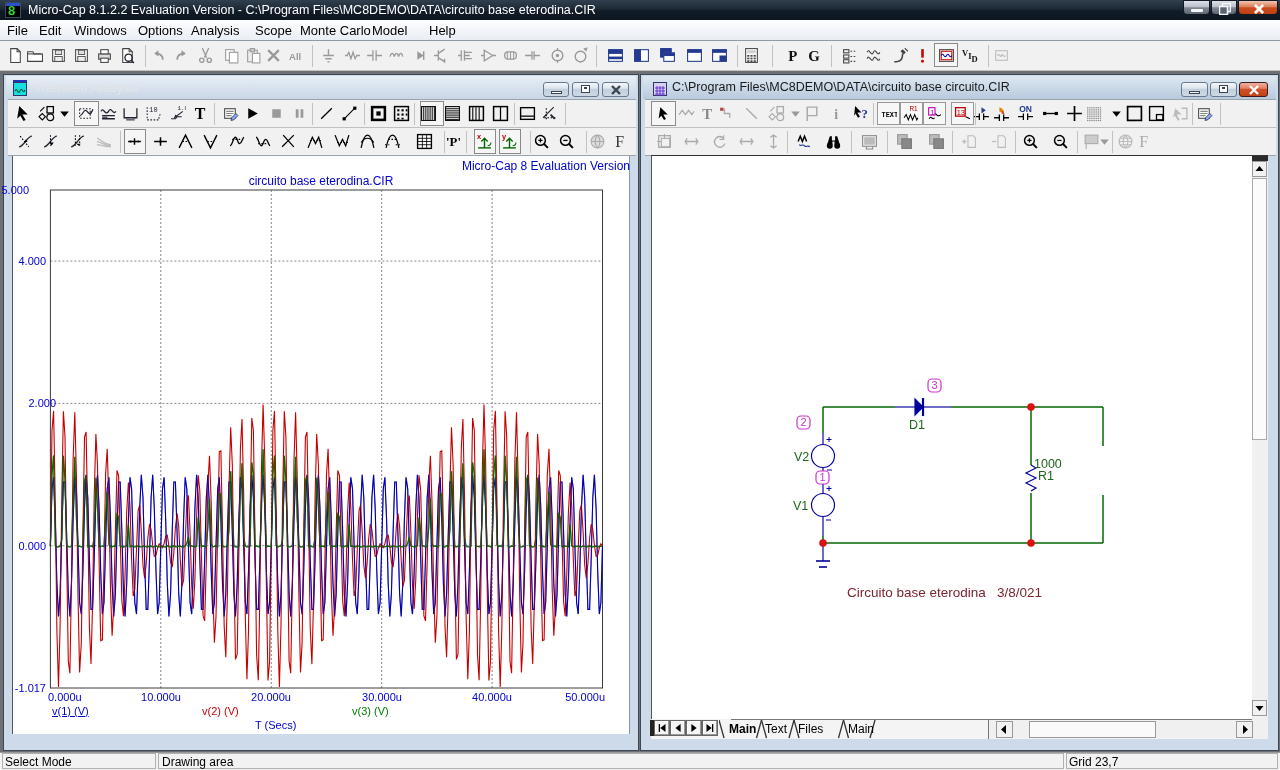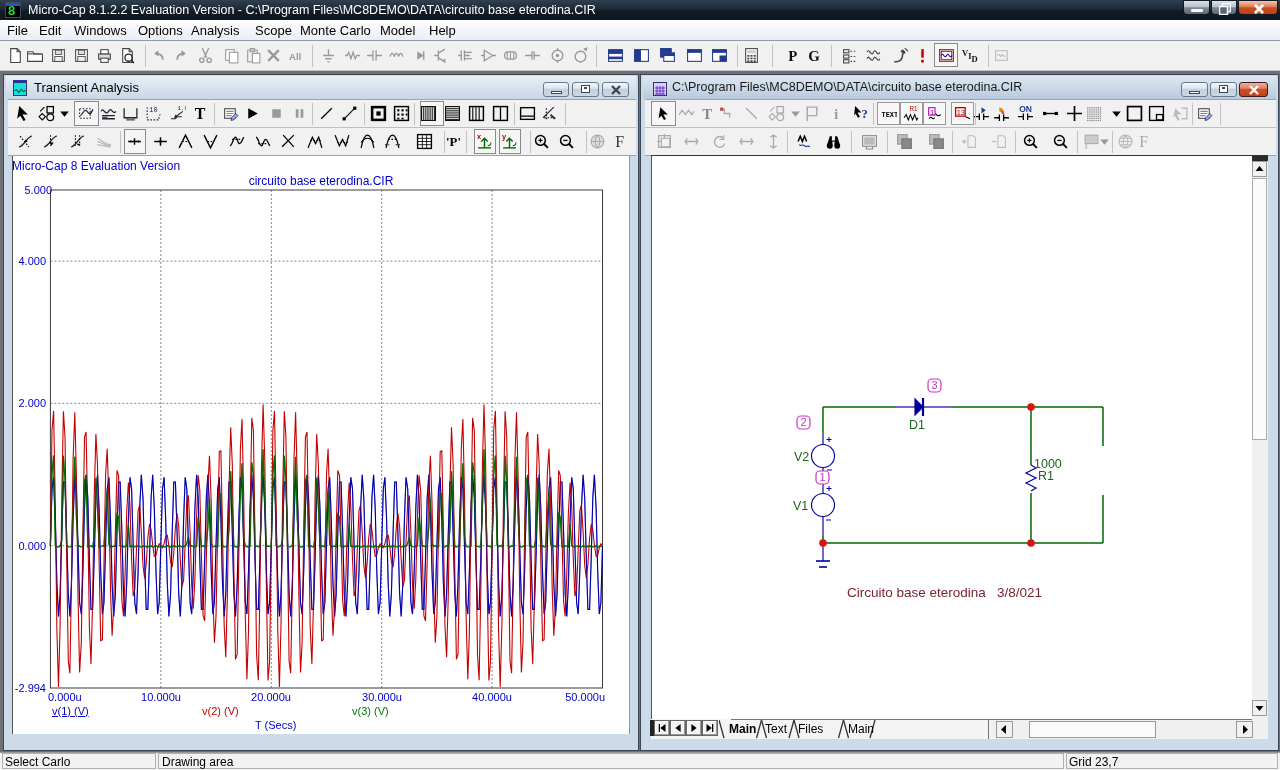--- a/index.html
+++ b/index.html
@@ -33,21 +33,21 @@
 </div>
 
 <div class="ab" style="left:0;top:20px;width:1280px;height:21px;background:linear-gradient(#fdfeff,#e9eef5);border-bottom:1px solid #8f9aa6"></div>
 <div class="ab mb" style="left:7px">File</div>
 <div class="ab mb" style="left:39px">Edit</div>
 <div class="ab mb" style="left:74px">Windows</div>
 <div class="ab mb" style="left:138px">Options</div>
 <div class="ab mb" style="left:191px">Analysis</div>
 <div class="ab mb" style="left:255px">Scope</div>
 <div class="ab mb" style="left:300px">Monte Carlo</div>
-<div class="ab mb" style="left:380px">Model</div>
+<div class="ab mb" style="left:372px">Model</div>
 <div class="ab mb" style="left:429px">Help</div>
 <div class="ab" style="left:0;top:41px;width:1280px;height:30px;background:#f1f1f1;border-bottom:1px solid #c4c4c4"></div>
 <svg class="ab" style="left:7px;top:47px" width="17" height="17" viewBox="0 0 16 16">
     <path d="M3.5 1.5h6l3 3v10h-9z" fill="#fff" stroke="#444"></path>
     <path d="M9.5 1.5v3h3" fill="none" stroke="#444"></path>
   </svg>
 <svg class="ab" style="left:26px;top:47px" width="17" height="17" viewBox="0 0 16 16">
     <path d="M1.5 4.5h5l1 2h8v7h-14z" fill="#fff" stroke="#444"></path>
     <path d="M1.5 6.5h13" stroke="#444"></path>
   </svg>
@@ -235,21 +235,21 @@
   <div class="ab" style="left:2px;top:1px;width:630px;height:23px;background:linear-gradient(#e8eff7,#c8d6e5)"></div>
   <div class="ab" style="left:4px;top:24px;width:628px;height:56px;background:#f1f1f1"></div>
   <div class="ab" style="left:4px;top:24px;width:628px;height:1px;background:#9aa4ae"></div>
   <div class="ab" style="left:4px;top:52px;width:628px;height:1px;background:#c0c0c0"></div>
   <div class="ab" style="left:4px;top:80px;width:628px;height:1px;background:#9aa4ae"></div>
 </div>
 <div class="ab" style="left:13px;top:82px;width:14px;height:14px;background:#18e0e0;border:1px solid #336;box-shadow:0 -2px 0 #2233bb"></div>
 <svg class="ab" style="left:13px;top:82px" width="14" height="14">
     <path d="M2 9c2-5 3 5 5 0s3 4 5-1" fill="none" stroke="#064" stroke-width="1.2"></path>
   </svg>
-<div class="ab" style="left:34px;top:80px;font-size:13px;color:#000000">Transient Analysis</div>
+<div class="ab" style="left:34px;top:80px;font-size:13px;color:#e5e5e5">Transient Analysis</div>
 <div class="ab" style="left:543px;top:82px;width:26px;height:15px;background:linear-gradient(#f4f7fa 0%,#dde5ee 40%,#c3cfdc 50%,#cdd9e5 100%);border:1px solid #68798c;border-radius:3px">
     <div class="ab" style="left:7px;top:8px;width:11px;height:3px;background:#fdfdfd;border:1px solid #3c4650"></div>
   </div>
 <div class="ab" style="left:572px;top:82px;width:27px;height:15px;background:linear-gradient(#f4f7fa 0%,#dde5ee 40%,#c3cfdc 50%,#cdd9e5 100%);border:1px solid #68798c;border-radius:3px">
     <div class="ab" style="left:8px;top:2px;width:9px;height:8px;background:#fdfdfd;border:1px solid #3c4650"></div>
     <div class="ab" style="left:11px;top:4px;width:3px;height:2px;background:none;border:1px solid #3c4650"></div>
   </div>
 <div class="ab" style="left:602px;top:82px;width:27px;height:15px;background:linear-gradient(#f4f7fa 0%,#dde5ee 40%,#c3cfdc 50%,#cdd9e5 100%);border:1px solid #68798c;border-radius:3px">
     <svg class="ab" style="left:7px;top:1px" width="12" height="12">
       <path d="M2 2l8 8M10 2l-8 8" stroke="#3c4650" stroke-width="2.4"></path>
@@ -467,42 +467,42 @@
   </svg>
 <svg class="ab" style="left:612px;top:133px" width="17" height="17" viewBox="0 0 16 16">
     <text x="3" y="13.5" font-size="15" fill="#333" font-family="Liberation Serif">F</text>
   </svg>
 <div class="ab" style="left:120px;top:131px;width:1px;height:22px;background:#c2c2c2"></div>
 <div class="ab" style="left:444px;top:131px;width:1px;height:22px;background:#c2c2c2"></div>
 <div class="ab" style="left:466px;top:131px;width:1px;height:22px;background:#c2c2c2"></div>
 <div class="ab" style="left:530px;top:131px;width:1px;height:22px;background:#c2c2c2"></div>
 <div class="ab" style="left:586px;top:131px;width:1px;height:22px;background:#c2c2c2"></div>
 <div class="ab" style="left:12px;top:156px;width:618px;height:578px;background:#fff;border-left:1px solid #555;border-right:1px solid #8a97a5"></div>
-<div class="ab" style="left:12px;top:159px;width:618px;text-align:left;font-size:12px;color:#0000cc">Micro-Cap 8 Evaluation Version</div>
+<div class="ab" style="left:12px;top:159px;width:618px;text-align:right;font-size:12px;color:#0000cc">Micro-Cap 8 Evaluation Version</div>
 <div class="ab" style="left:12px;top:174px;width:618px;text-align:center;font-size:12px;color:#0000cc">circuito base eterodina.CIR</div>
 <svg width="618" height="578" style="position:absolute;left:12px;top:156px">
 <line x1="148.8" y1="34.0" x2="148.8" y2="532.0" class="gd"></line>
     <line x1="259.3" y1="34.0" x2="259.3" y2="532.0" class="gd"></line>
     <line x1="369.7" y1="34.0" x2="369.7" y2="532.0" class="gd"></line>
     <line x1="480.1" y1="34.0" x2="480.1" y2="532.0" class="gd"></line>
     <line x1="38.4" y1="105.1" x2="590.5" y2="105.1" class="gd"></line>
     <line x1="38.4" y1="247.4" x2="590.5" y2="247.4" class="gd"></line>
     <line x1="38.4" y1="389.7" x2="590.5" y2="389.7" class="gd"></line>
 <rect x="38.4" y="34.0" width="552.1" height="498.0" fill="none" stroke="#3a3a3a" stroke-width="1"></rect>
 <polyline points="38.4,389.7 40.0,332.9 41.6,321.3 43.3,364.0 44.9,427.2 46.5,460.5 48.1,437.6 49.8,376.6 51.4,326.0 53.0,326.0 54.6,376.6 56.3,437.6 57.9,460.5 59.5,427.2 61.1,364.0 62.8,321.3 64.4,332.9 66.0,389.7 67.6,446.5 69.3,458.1 70.9,415.4 72.5,352.2 74.1,318.9 75.8,341.8 77.4,402.8 79.0,453.4 80.6,453.4 82.2,402.8 83.9,341.8 85.5,318.9 87.1,352.2 88.7,415.4 90.4,458.1 92.0,446.5 93.6,389.7 95.2,332.9 96.9,321.3 98.5,364.0 100.1,427.2 101.7,460.5 103.4,437.6 105.0,376.6 106.6,326.0 108.2,326.0 109.9,376.6 111.5,437.6 113.1,460.5 114.7,427.2 116.4,364.0 118.0,321.3 119.6,332.9 121.2,389.7 122.8,446.5 124.5,458.1 126.1,415.4 127.7,352.2 129.3,318.9 131.0,341.8 132.6,402.8 134.2,453.4 135.8,453.4 137.5,402.8 139.1,341.8 140.7,318.9 142.3,352.2 144.0,415.4 145.6,458.1 147.2,446.5 148.8,389.7 150.5,332.9 152.1,321.3 153.7,364.0 155.3,427.2 156.9,460.5 158.6,437.6 160.2,376.6 161.8,326.0 163.4,326.0 165.1,376.6 166.7,437.6 168.3,460.5 169.9,427.2 171.6,364.0 173.2,321.3 174.8,332.9 176.4,389.7 178.1,446.5 179.7,458.1 181.3,415.4 182.9,352.2 184.6,318.9 186.2,341.8 187.8,402.8 189.4,453.4 191.1,453.4 192.7,402.8 194.3,341.8 195.9,318.9 197.5,352.2 199.2,415.4 200.8,458.1 202.4,446.5 204.0,389.7 205.7,332.9 207.3,321.3 208.9,364.0 210.5,427.2 212.2,460.5 213.8,437.6 215.4,376.6 217.0,326.0 218.7,326.0 220.3,376.6 221.9,437.6 223.5,460.5 225.2,427.2 226.8,364.0 228.4,321.3 230.0,332.9 231.7,389.7 233.3,446.5 234.9,458.1 236.5,415.4 238.1,352.2 239.8,318.9 241.4,341.8 243.0,402.8 244.6,453.4 246.3,453.4 247.9,402.8 249.5,341.8 251.1,318.9 252.8,352.2 254.4,415.4 256.0,458.1 257.6,446.5 259.3,389.7 260.9,332.9 262.5,321.3 264.1,364.0 265.8,427.2 267.4,460.5 269.0,437.6 270.6,376.6 272.3,326.0 273.9,326.0 275.5,376.6 277.1,437.6 278.7,460.5 280.4,427.2 282.0,364.0 283.6,321.3 285.2,332.9 286.9,389.7 288.5,446.5 290.1,458.1 291.7,415.4 293.4,352.2 295.0,318.9 296.6,341.8 298.2,402.8 299.9,453.4 301.5,453.4 303.1,402.8 304.7,341.8 306.4,318.9 308.0,352.2 309.6,415.4 311.2,458.1 312.9,446.5 314.5,389.7 316.1,332.9 317.7,321.3 319.3,364.0 321.0,427.2 322.6,460.5 324.2,437.6 325.8,376.6 327.5,326.0 329.1,326.0 330.7,376.6 332.3,437.6 334.0,460.5 335.6,427.2 337.2,364.0 338.8,321.3 340.5,332.9 342.1,389.7 343.7,446.5 345.3,458.1 347.0,415.4 348.6,352.2 350.2,318.9 351.8,341.8 353.5,402.8 355.1,453.4 356.7,453.4 358.3,402.8 359.9,341.8 361.6,318.9 363.2,352.2 364.8,415.4 366.4,458.1 368.1,446.5 369.7,389.7 371.3,332.9 372.9,321.3 374.6,364.0 376.2,427.2 377.8,460.5 379.4,437.6 381.1,376.6 382.7,326.0 384.3,326.0 385.9,376.6 387.6,437.6 389.2,460.5 390.8,427.2 392.4,364.0 394.0,321.3 395.7,332.9 397.3,389.7 398.9,446.5 400.5,458.1 402.2,415.4 403.8,352.2 405.4,318.9 407.0,341.8 408.7,402.8 410.3,453.4 411.9,453.4 413.5,402.8 415.2,341.8 416.8,318.9 418.4,352.2 420.0,415.4 421.7,458.1 423.3,446.5 424.9,389.7 426.5,332.9 428.2,321.3 429.8,364.0 431.4,427.2 433.0,460.5 434.6,437.6 436.3,376.6 437.9,326.0 439.5,326.0 441.1,376.6 442.8,437.6 444.4,460.5 446.0,427.2 447.6,364.0 449.3,321.3 450.9,332.9 452.5,389.7 454.1,446.5 455.8,458.1 457.4,415.4 459.0,352.2 460.6,318.9 462.3,341.8 463.9,402.8 465.5,453.4 467.1,453.4 468.8,402.8 470.4,341.8 472.0,318.9 473.6,352.2 475.2,415.4 476.9,458.1 478.5,446.5 480.1,389.7 481.7,332.9 483.4,321.3 485.0,364.0 486.6,427.2 488.2,460.5 489.9,437.6 491.5,376.6 493.1,326.0 494.7,326.0 496.4,376.6 498.0,437.6 499.6,460.5 501.2,427.2 502.9,364.0 504.5,321.3 506.1,332.9 507.7,389.7 509.4,446.5 511.0,458.1 512.6,415.4 514.2,352.2 515.8,318.9 517.5,341.8 519.1,402.8 520.7,453.4 522.3,453.4 524.0,402.8 525.6,341.8 527.2,318.9 528.8,352.2 530.5,415.4 532.1,458.1 533.7,446.5 535.3,389.7 537.0,332.9 538.6,321.3 540.2,364.0 541.8,427.2 543.5,460.5 545.1,437.6 546.7,376.6 548.3,326.0 550.0,326.0 551.6,376.6 553.2,437.6 554.8,460.5 556.4,427.2 558.1,364.0 559.7,321.3 561.3,332.9 562.9,389.7 564.6,446.5 566.2,458.1 567.8,415.4 569.4,352.2 571.1,318.9 572.7,341.8 574.3,402.8 575.9,453.4 577.6,453.4 579.2,402.8 580.8,341.8 582.4,318.9 584.1,352.2 585.7,415.4 587.3,458.1 588.9,446.5 590.5,389.7" fill="none" stroke="#0000b2" stroke-width="1.1"></polyline>
 <polyline points="38.4,390.5 40.0,318.1 41.6,299.5 43.3,389.0 44.9,390.8 46.5,390.9 48.1,390.2 49.8,383.5 51.4,299.7 53.0,324.2 54.6,389.9 56.3,390.6 57.9,391.0 59.5,390.5 61.1,346.4 62.8,300.7 64.4,362.1 66.0,390.2 67.6,390.3 69.3,390.9 70.9,390.8 72.5,324.8 74.1,319.8 75.8,391.0 77.4,390.5 79.0,389.9 80.6,390.8 82.2,382.2 83.9,321.8 85.5,351.7 87.1,390.9 88.7,390.7 90.4,389.8 92.0,390.6 93.6,360.9 95.2,335.9 96.9,388.3 98.5,390.8 100.1,390.9 101.7,390.1 103.4,390.3 105.0,356.9 106.6,361.7 108.2,389.8 109.9,390.6 111.5,391.0 113.1,390.4 114.7,390.0 116.4,368.6 118.0,390.9 119.6,390.1 121.2,390.4 122.8,391.0 124.5,390.7 126.1,389.7 127.7,390.7 129.3,391.0 131.0,390.4 132.6,390.0 134.2,390.9 135.8,390.9 137.5,390.1 139.1,390.4 140.7,391.0 142.3,390.7 144.0,389.7 145.6,390.7 147.2,391.0 148.8,390.4 150.5,390.1 152.1,390.9 153.7,390.9 155.3,390.0 156.9,390.4 158.6,391.0 160.2,390.6 161.8,389.7 163.4,390.7 165.1,391.0 166.7,390.3 168.3,390.1 169.9,390.9 171.6,390.8 173.2,390.0 174.8,387.3 176.4,381.0 178.1,390.6 179.7,389.8 181.3,390.7 182.9,391.0 184.6,390.3 186.2,361.5 187.8,376.1 189.4,390.8 191.1,390.0 192.7,390.5 194.3,391.0 195.9,370.6 197.5,342.6 199.2,387.5 200.8,390.9 202.4,390.3 204.0,390.2 205.7,390.9 207.3,338.7 208.9,337.9 210.5,390.5 212.2,391.0 213.8,390.6 215.4,389.9 217.0,374.4 218.7,315.2 220.3,350.9 221.9,390.2 223.5,390.9 225.2,390.8 226.8,389.9 228.4,335.8 230.0,307.3 231.7,381.0 233.3,389.9 234.9,390.8 236.5,390.9 238.1,390.2 239.8,306.4 241.4,318.2 243.0,390.8 244.6,389.9 246.3,390.6 247.9,391.0 249.5,352.7 251.1,293.2 252.8,347.1 254.4,390.9 256.0,390.2 257.6,390.3 259.3,390.9 260.9,318.1 262.5,299.5 264.1,389.0 265.8,391.0 267.4,390.5 269.0,390.0 270.6,383.5 272.3,299.7 273.9,324.2 275.5,390.3 277.1,391.0 278.7,390.7 280.4,389.8 282.0,346.4 283.6,300.7 285.2,362.1 286.9,390.0 288.5,390.8 290.1,390.9 291.7,390.1 293.4,324.8 295.0,319.8 296.6,390.7 298.2,389.8 299.9,390.6 301.5,391.0 303.1,382.2 304.7,321.8 306.4,351.7 308.0,390.9 309.6,390.1 311.2,390.4 312.9,391.0 314.5,360.9 316.1,335.9 317.7,388.3 319.3,391.0 321.0,390.4 322.6,390.1 324.2,390.9 325.8,356.9 327.5,361.7 329.1,390.4 330.7,391.0 332.3,390.7 334.0,389.7 335.6,390.7 337.2,368.6 338.8,390.4 340.5,390.1 342.1,390.9 343.7,390.8 345.3,390.0 347.0,390.4 348.6,391.0 350.2,390.6 351.8,389.8 353.5,390.7 355.1,391.0 356.7,390.3 358.3,390.1 359.9,390.9 361.6,390.8 363.2,390.0 364.8,390.5 366.4,391.0 368.1,390.6 369.7,389.8 371.3,390.7 372.9,390.9 374.6,390.3 376.2,390.2 377.8,390.9 379.4,390.8 381.1,389.9 382.7,390.5 384.3,391.0 385.9,390.6 387.6,389.8 389.2,390.7 390.8,390.9 392.4,390.3 394.0,390.2 395.7,387.3 397.3,381.0 398.9,389.9 400.5,390.5 402.2,391.0 403.8,390.6 405.4,389.9 407.0,361.5 408.7,376.1 410.3,390.2 411.9,390.2 413.5,390.9 415.2,390.8 416.8,370.6 418.4,342.6 420.0,387.5 421.7,390.5 423.3,389.9 424.9,390.8 426.5,390.9 428.2,338.7 429.8,337.9 431.4,390.9 433.0,390.8 434.6,389.8 436.3,390.6 437.9,374.4 439.5,315.2 441.1,350.9 442.8,390.8 444.4,390.9 446.0,390.2 447.6,390.3 449.3,335.8 450.9,307.3 452.5,381.0 454.1,390.6 455.8,391.0 457.4,390.5 459.0,390.0 460.6,306.4 462.3,318.2 463.9,390.1 465.5,390.3 467.1,391.0 468.8,390.7 470.4,352.7 472.0,293.2 473.6,347.1 475.2,390.4 476.9,390.0 478.5,390.8 480.1,390.9 481.7,318.1 483.4,299.5 485.0,389.0 486.6,390.7 488.2,389.7 489.9,390.6 491.5,383.5 493.1,299.7 494.7,324.2 496.4,390.9 498.0,390.9 499.6,390.1 501.2,390.4 502.9,346.4 504.5,300.7 506.1,362.1 507.7,390.7 509.4,391.0 511.0,390.4 512.6,390.1 514.2,324.8 515.8,319.8 517.5,390.0 519.1,390.4 520.7,391.0 522.3,390.6 524.0,382.2 525.6,321.8 527.2,351.7 528.8,390.4 530.5,390.1 532.1,390.9 533.7,390.8 535.3,360.9 537.0,335.9 538.6,388.3 540.2,390.6 541.8,389.8 543.5,390.7 545.1,391.0 546.7,356.9 548.3,361.7 550.0,390.9 551.6,390.8 553.2,390.0 554.8,390.5 556.4,391.0 558.1,368.6 559.7,389.8 561.3,390.7 562.9,390.9 564.6,390.3 566.2,390.2 567.8,390.9 569.4,390.8 571.1,389.9 572.7,390.5 574.3,391.0 575.9,390.6 577.6,389.8 579.2,390.8 580.8,390.9 582.4,390.3 584.1,390.2 585.7,390.9 587.3,390.8 588.9,389.9 590.5,390.5" fill="none" stroke="#007000" stroke-width="1.2"></polyline>
 <polyline points="38.4,389.7 40.0,274.2 41.6,254.9 43.3,347.7 44.9,475.1 46.5,531.0 48.1,469.3 49.8,342.0 51.4,255.2 53.0,280.6 54.6,396.1 56.3,505.1 57.9,517.3 59.5,423.9 61.1,303.5 62.8,256.2 64.4,319.9 66.0,440.0 67.6,516.4 69.3,486.9 70.9,377.9 72.5,281.2 74.1,276.0 75.8,364.4 77.4,471.2 79.0,508.1 80.6,446.8 82.2,340.6 83.9,278.1 85.5,309.0 87.1,404.8 88.7,484.6 90.4,483.8 92.0,406.3 93.6,318.6 95.2,292.7 96.9,347.0 98.5,433.3 100.1,479.7 101.7,450.7 103.4,373.9 105.0,314.5 106.6,319.5 108.2,380.7 109.9,445.1 111.5,460.2 113.1,417.7 114.7,356.1 116.4,326.6 118.0,350.0 119.6,402.9 121.2,440.0 122.8,433.4 124.5,393.0 126.1,354.9 127.7,349.0 129.3,375.6 131.0,409.2 132.6,422.2 134.2,407.9 135.8,382.5 137.5,368.2 139.1,373.5 140.7,389.3 142.3,400.2 144.0,399.1 145.6,391.8 147.2,387.8 148.8,389.7 150.5,391.6 152.1,387.6 153.7,380.3 155.3,379.2 156.9,390.1 158.6,405.9 160.2,411.2 161.8,396.9 163.4,371.5 165.1,357.2 166.7,370.2 168.3,403.8 169.9,430.4 171.6,424.5 173.2,386.4 174.8,346.0 176.4,339.4 178.1,376.5 179.7,429.4 181.3,452.8 182.9,423.3 184.6,361.7 186.2,319.2 187.8,334.3 189.4,398.7 191.1,459.9 192.7,464.9 194.3,405.5 195.9,328.7 197.5,299.7 199.2,346.1 200.8,432.4 202.4,486.7 204.0,460.8 205.7,373.1 207.3,295.6 208.9,294.8 210.5,374.6 212.2,470.4 213.8,501.3 215.4,438.8 217.0,332.6 218.7,271.3 220.3,308.2 221.9,415.0 223.5,503.4 225.2,498.2 226.8,401.5 228.4,292.5 230.0,263.0 231.7,339.4 233.3,459.5 234.9,523.2 236.5,475.9 238.1,355.5 239.8,262.1 241.4,274.3 243.0,383.3 244.6,498.8 246.3,524.2 247.9,437.4 249.5,310.1 251.1,248.4 252.8,304.3 254.4,431.7 256.0,524.5 257.6,505.2 259.3,389.7 260.9,274.2 262.5,254.9 264.1,347.7 265.8,475.1 267.4,531.0 269.0,469.3 270.6,342.0 272.3,255.2 273.9,280.6 275.5,396.1 277.1,505.1 278.7,517.3 280.4,423.9 282.0,303.5 283.6,256.2 285.2,319.9 286.9,440.0 288.5,516.4 290.1,486.9 291.7,377.9 293.4,281.2 295.0,276.0 296.6,364.4 298.2,471.2 299.9,508.1 301.5,446.8 303.1,340.6 304.7,278.1 306.4,309.0 308.0,404.8 309.6,484.6 311.2,483.8 312.9,406.3 314.5,318.6 316.1,292.7 317.7,347.0 319.3,433.3 321.0,479.7 322.6,450.7 324.2,373.9 325.8,314.5 327.5,319.5 329.1,380.7 330.7,445.1 332.3,460.2 334.0,417.7 335.6,356.1 337.2,326.6 338.8,350.0 340.5,402.9 342.1,440.0 343.7,433.4 345.3,393.0 347.0,354.9 348.6,349.0 350.2,375.6 351.8,409.2 353.5,422.2 355.1,407.9 356.7,382.5 358.3,368.2 359.9,373.5 361.6,389.3 363.2,400.2 364.8,399.1 366.4,391.8 368.1,387.8 369.7,389.7 371.3,391.6 372.9,387.6 374.6,380.3 376.2,379.2 377.8,390.1 379.4,405.9 381.1,411.2 382.7,396.9 384.3,371.5 385.9,357.2 387.6,370.2 389.2,403.8 390.8,430.4 392.4,424.5 394.0,386.4 395.7,346.0 397.3,339.4 398.9,376.5 400.5,429.4 402.2,452.8 403.8,423.3 405.4,361.7 407.0,319.2 408.7,334.3 410.3,398.7 411.9,459.9 413.5,464.9 415.2,405.5 416.8,328.7 418.4,299.7 420.0,346.1 421.7,432.4 423.3,486.7 424.9,460.8 426.5,373.1 428.2,295.6 429.8,294.8 431.4,374.6 433.0,470.4 434.6,501.3 436.3,438.8 437.9,332.6 439.5,271.3 441.1,308.2 442.8,415.0 444.4,503.4 446.0,498.2 447.6,401.5 449.3,292.5 450.9,263.0 452.5,339.4 454.1,459.5 455.8,523.2 457.4,475.9 459.0,355.5 460.6,262.1 462.3,274.3 463.9,383.3 465.5,498.8 467.1,524.2 468.8,437.4 470.4,310.1 472.0,248.4 473.6,304.3 475.2,431.7 476.9,524.5 478.5,505.2 480.1,389.7 481.7,274.2 483.4,254.9 485.0,347.7 486.6,475.1 488.2,531.0 489.9,469.3 491.5,342.0 493.1,255.2 494.7,280.6 496.4,396.1 498.0,505.1 499.6,517.3 501.2,423.9 502.9,303.5 504.5,256.2 506.1,319.9 507.7,440.0 509.4,516.4 511.0,486.9 512.6,377.9 514.2,281.2 515.8,276.0 517.5,364.4 519.1,471.2 520.7,508.1 522.3,446.8 524.0,340.6 525.6,278.1 527.2,309.0 528.8,404.8 530.5,484.6 532.1,483.8 533.7,406.3 535.3,318.6 537.0,292.7 538.6,347.0 540.2,433.3 541.8,479.7 543.5,450.7 545.1,373.9 546.7,314.5 548.3,319.5 550.0,380.7 551.6,445.1 553.2,460.2 554.8,417.7 556.4,356.1 558.1,326.6 559.7,350.0 561.3,402.9 562.9,440.0 564.6,433.4 566.2,393.0 567.8,354.9 569.4,349.0 571.1,375.6 572.7,409.2 574.3,422.2 575.9,407.9 577.6,382.5 579.2,368.2 580.8,373.5 582.4,389.3 584.1,400.2 585.7,399.1 587.3,391.8 588.9,387.8 590.5,389.7" fill="none" stroke="#c40000" stroke-width="1.1"></polyline>
 <polyline points="38.4,389.7 40.0,332.9 41.6,321.3 43.3,364.0 44.9,427.2 46.5,460.5 48.1,437.6 49.8,376.6 51.4,326.0 53.0,326.0 54.6,376.6 56.3,437.6 57.9,460.5 59.5,427.2 61.1,364.0 62.8,321.3 64.4,332.9 66.0,389.7 67.6,446.5 69.3,458.1 70.9,415.4 72.5,352.2 74.1,318.9 75.8,341.8 77.4,402.8 79.0,453.4 80.6,453.4 82.2,402.8 83.9,341.8 85.5,318.9 87.1,352.2 88.7,415.4 90.4,458.1 92.0,446.5 93.6,389.7 95.2,332.9 96.9,321.3 98.5,364.0 100.1,427.2 101.7,460.5 103.4,437.6 105.0,376.6 106.6,326.0 108.2,326.0 109.9,376.6 111.5,437.6 113.1,460.5 114.7,427.2 116.4,364.0 118.0,321.3 119.6,332.9 121.2,389.7 122.8,446.5 124.5,458.1 126.1,415.4 127.7,352.2 129.3,318.9 131.0,341.8 132.6,402.8 134.2,453.4 135.8,453.4 137.5,402.8 139.1,341.8 140.7,318.9 142.3,352.2 144.0,415.4 145.6,458.1 147.2,446.5 148.8,389.7 150.5,332.9 152.1,321.3 153.7,364.0 155.3,427.2 156.9,460.5 158.6,437.6 160.2,376.6 161.8,326.0 163.4,326.0 165.1,376.6 166.7,437.6 168.3,460.5 169.9,427.2 171.6,364.0 173.2,321.3 174.8,332.9 176.4,389.7 178.1,446.5 179.7,458.1 181.3,415.4 182.9,352.2 184.6,318.9 186.2,341.8 187.8,402.8 189.4,453.4 191.1,453.4 192.7,402.8 194.3,341.8 195.9,318.9 197.5,352.2 199.2,415.4 200.8,458.1 202.4,446.5 204.0,389.7 205.7,332.9 207.3,321.3 208.9,364.0 210.5,427.2 212.2,460.5 213.8,437.6 215.4,376.6 217.0,326.0 218.7,326.0 220.3,376.6 221.9,437.6 223.5,460.5 225.2,427.2 226.8,364.0 228.4,321.3 230.0,332.9 231.7,389.7 233.3,446.5 234.9,458.1 236.5,415.4 238.1,352.2 239.8,318.9 241.4,341.8 243.0,402.8 244.6,453.4 246.3,453.4 247.9,402.8 249.5,341.8 251.1,318.9 252.8,352.2 254.4,415.4 256.0,458.1 257.6,446.5 259.3,389.7 260.9,332.9 262.5,321.3 264.1,364.0 265.8,427.2 267.4,460.5 269.0,437.6 270.6,376.6 272.3,326.0 273.9,326.0 275.5,376.6 277.1,437.6 278.7,460.5 280.4,427.2 282.0,364.0 283.6,321.3 285.2,332.9 286.9,389.7 288.5,446.5 290.1,458.1 291.7,415.4 293.4,352.2 295.0,318.9 296.6,341.8 298.2,402.8 299.9,453.4 301.5,453.4 303.1,402.8 304.7,341.8 306.4,318.9 308.0,352.2 309.6,415.4 311.2,458.1 312.9,446.5 314.5,389.7 316.1,332.9 317.7,321.3 319.3,364.0 321.0,427.2 322.6,460.5 324.2,437.6 325.8,376.6 327.5,326.0 329.1,326.0 330.7,376.6 332.3,437.6 334.0,460.5 335.6,427.2 337.2,364.0 338.8,321.3 340.5,332.9 342.1,389.7 343.7,446.5 345.3,458.1 347.0,415.4 348.6,352.2 350.2,318.9 351.8,341.8 353.5,402.8 355.1,453.4 356.7,453.4 358.3,402.8 359.9,341.8 361.6,318.9 363.2,352.2 364.8,415.4 366.4,458.1 368.1,446.5 369.7,389.7 371.3,332.9 372.9,321.3 374.6,364.0 376.2,427.2 377.8,460.5 379.4,437.6 381.1,376.6 382.7,326.0 384.3,326.0 385.9,376.6 387.6,437.6 389.2,460.5 390.8,427.2 392.4,364.0 394.0,321.3 395.7,332.9 397.3,389.7 398.9,446.5 400.5,458.1 402.2,415.4 403.8,352.2 405.4,318.9 407.0,341.8 408.7,402.8 410.3,453.4 411.9,453.4 413.5,402.8 415.2,341.8 416.8,318.9 418.4,352.2 420.0,415.4 421.7,458.1 423.3,446.5 424.9,389.7 426.5,332.9 428.2,321.3 429.8,364.0 431.4,427.2 433.0,460.5 434.6,437.6 436.3,376.6 437.9,326.0 439.5,326.0 441.1,376.6 442.8,437.6 444.4,460.5 446.0,427.2 447.6,364.0 449.3,321.3 450.9,332.9 452.5,389.7 454.1,446.5 455.8,458.1 457.4,415.4 459.0,352.2 460.6,318.9 462.3,341.8 463.9,402.8 465.5,453.4 467.1,453.4 468.8,402.8 470.4,341.8 472.0,318.9 473.6,352.2 475.2,415.4 476.9,458.1 478.5,446.5 480.1,389.7 481.7,332.9 483.4,321.3 485.0,364.0 486.6,427.2 488.2,460.5 489.9,437.6 491.5,376.6 493.1,326.0 494.7,326.0 496.4,376.6 498.0,437.6 499.6,460.5 501.2,427.2 502.9,364.0 504.5,321.3 506.1,332.9 507.7,389.7 509.4,446.5 511.0,458.1 512.6,415.4 514.2,352.2 515.8,318.9 517.5,341.8 519.1,402.8 520.7,453.4 522.3,453.4 524.0,402.8 525.6,341.8 527.2,318.9 528.8,352.2 530.5,415.4 532.1,458.1 533.7,446.5 535.3,389.7 537.0,332.9 538.6,321.3 540.2,364.0 541.8,427.2 543.5,460.5 545.1,437.6 546.7,376.6 548.3,326.0 550.0,326.0 551.6,376.6 553.2,437.6 554.8,460.5 556.4,427.2 558.1,364.0 559.7,321.3 561.3,332.9 562.9,389.7 564.6,446.5 566.2,458.1 567.8,415.4 569.4,352.2 571.1,318.9 572.7,341.8 574.3,402.8 575.9,453.4 577.6,453.4 579.2,402.8 580.8,341.8 582.4,318.9 584.1,352.2 585.7,415.4 587.3,458.1 588.9,446.5 590.5,389.7" fill="none" stroke="#0000b2" stroke-width="1.1" stroke-opacity="0.45"></polyline>
 <polyline points="38.4,390.5 40.0,318.1 41.6,299.5 43.3,389.0 44.9,390.8 46.5,390.9 48.1,390.2 49.8,383.5 51.4,299.7 53.0,324.2 54.6,389.9 56.3,390.6 57.9,391.0 59.5,390.5 61.1,346.4 62.8,300.7 64.4,362.1 66.0,390.2 67.6,390.3 69.3,390.9 70.9,390.8 72.5,324.8 74.1,319.8 75.8,391.0 77.4,390.5 79.0,389.9 80.6,390.8 82.2,382.2 83.9,321.8 85.5,351.7 87.1,390.9 88.7,390.7 90.4,389.8 92.0,390.6 93.6,360.9 95.2,335.9 96.9,388.3 98.5,390.8 100.1,390.9 101.7,390.1 103.4,390.3 105.0,356.9 106.6,361.7 108.2,389.8 109.9,390.6 111.5,391.0 113.1,390.4 114.7,390.0 116.4,368.6 118.0,390.9 119.6,390.1 121.2,390.4 122.8,391.0 124.5,390.7 126.1,389.7 127.7,390.7 129.3,391.0 131.0,390.4 132.6,390.0 134.2,390.9 135.8,390.9 137.5,390.1 139.1,390.4 140.7,391.0 142.3,390.7 144.0,389.7 145.6,390.7 147.2,391.0 148.8,390.4 150.5,390.1 152.1,390.9 153.7,390.9 155.3,390.0 156.9,390.4 158.6,391.0 160.2,390.6 161.8,389.7 163.4,390.7 165.1,391.0 166.7,390.3 168.3,390.1 169.9,390.9 171.6,390.8 173.2,390.0 174.8,387.3 176.4,381.0 178.1,390.6 179.7,389.8 181.3,390.7 182.9,391.0 184.6,390.3 186.2,361.5 187.8,376.1 189.4,390.8 191.1,390.0 192.7,390.5 194.3,391.0 195.9,370.6 197.5,342.6 199.2,387.5 200.8,390.9 202.4,390.3 204.0,390.2 205.7,390.9 207.3,338.7 208.9,337.9 210.5,390.5 212.2,391.0 213.8,390.6 215.4,389.9 217.0,374.4 218.7,315.2 220.3,350.9 221.9,390.2 223.5,390.9 225.2,390.8 226.8,389.9 228.4,335.8 230.0,307.3 231.7,381.0 233.3,389.9 234.9,390.8 236.5,390.9 238.1,390.2 239.8,306.4 241.4,318.2 243.0,390.8 244.6,389.9 246.3,390.6 247.9,391.0 249.5,352.7 251.1,293.2 252.8,347.1 254.4,390.9 256.0,390.2 257.6,390.3 259.3,390.9 260.9,318.1 262.5,299.5 264.1,389.0 265.8,391.0 267.4,390.5 269.0,390.0 270.6,383.5 272.3,299.7 273.9,324.2 275.5,390.3 277.1,391.0 278.7,390.7 280.4,389.8 282.0,346.4 283.6,300.7 285.2,362.1 286.9,390.0 288.5,390.8 290.1,390.9 291.7,390.1 293.4,324.8 295.0,319.8 296.6,390.7 298.2,389.8 299.9,390.6 301.5,391.0 303.1,382.2 304.7,321.8 306.4,351.7 308.0,390.9 309.6,390.1 311.2,390.4 312.9,391.0 314.5,360.9 316.1,335.9 317.7,388.3 319.3,391.0 321.0,390.4 322.6,390.1 324.2,390.9 325.8,356.9 327.5,361.7 329.1,390.4 330.7,391.0 332.3,390.7 334.0,389.7 335.6,390.7 337.2,368.6 338.8,390.4 340.5,390.1 342.1,390.9 343.7,390.8 345.3,390.0 347.0,390.4 348.6,391.0 350.2,390.6 351.8,389.8 353.5,390.7 355.1,391.0 356.7,390.3 358.3,390.1 359.9,390.9 361.6,390.8 363.2,390.0 364.8,390.5 366.4,391.0 368.1,390.6 369.7,389.8 371.3,390.7 372.9,390.9 374.6,390.3 376.2,390.2 377.8,390.9 379.4,390.8 381.1,389.9 382.7,390.5 384.3,391.0 385.9,390.6 387.6,389.8 389.2,390.7 390.8,390.9 392.4,390.3 394.0,390.2 395.7,387.3 397.3,381.0 398.9,389.9 400.5,390.5 402.2,391.0 403.8,390.6 405.4,389.9 407.0,361.5 408.7,376.1 410.3,390.2 411.9,390.2 413.5,390.9 415.2,390.8 416.8,370.6 418.4,342.6 420.0,387.5 421.7,390.5 423.3,389.9 424.9,390.8 426.5,390.9 428.2,338.7 429.8,337.9 431.4,390.9 433.0,390.8 434.6,389.8 436.3,390.6 437.9,374.4 439.5,315.2 441.1,350.9 442.8,390.8 444.4,390.9 446.0,390.2 447.6,390.3 449.3,335.8 450.9,307.3 452.5,381.0 454.1,390.6 455.8,391.0 457.4,390.5 459.0,390.0 460.6,306.4 462.3,318.2 463.9,390.1 465.5,390.3 467.1,391.0 468.8,390.7 470.4,352.7 472.0,293.2 473.6,347.1 475.2,390.4 476.9,390.0 478.5,390.8 480.1,390.9 481.7,318.1 483.4,299.5 485.0,389.0 486.6,390.7 488.2,389.7 489.9,390.6 491.5,383.5 493.1,299.7 494.7,324.2 496.4,390.9 498.0,390.9 499.6,390.1 501.2,390.4 502.9,346.4 504.5,300.7 506.1,362.1 507.7,390.7 509.4,391.0 511.0,390.4 512.6,390.1 514.2,324.8 515.8,319.8 517.5,390.0 519.1,390.4 520.7,391.0 522.3,390.6 524.0,382.2 525.6,321.8 527.2,351.7 528.8,390.4 530.5,390.1 532.1,390.9 533.7,390.8 535.3,360.9 537.0,335.9 538.6,388.3 540.2,390.6 541.8,389.8 543.5,390.7 545.1,391.0 546.7,356.9 548.3,361.7 550.0,390.9 551.6,390.8 553.2,390.0 554.8,390.5 556.4,391.0 558.1,368.6 559.7,389.8 561.3,390.7 562.9,390.9 564.6,390.3 566.2,390.2 567.8,390.9 569.4,390.8 571.1,389.9 572.7,390.5 574.3,391.0 575.9,390.6 577.6,389.8 579.2,390.8 580.8,390.9 582.4,390.3 584.1,390.2 585.7,390.9 587.3,390.8 588.9,389.9 590.5,390.5" fill="none" stroke="#007000" stroke-width="1.2" stroke-opacity="0.5"></polyline>
 </svg>
-<div class="bl" style="left:0px;top:184px;width:52px;text-align:right">5.000</div>
+<div class="bl" style="left:0px;top:184px;width:29px;text-align:right">5.000</div>
 <div class="bl" style="left:0px;top:255px;width:46px;text-align:right">4.000</div>
-<div class="bl" style="left:0px;top:397px;width:46px;text-align:right">2.000</div>
+<div class="bl" style="left:0px;top:397px;width:56px;text-align:right">2.000</div>
 <div class="bl" style="left:0px;top:540px;width:46px;text-align:right">0.000</div>
-<div class="bl" style="left:0px;top:682px;width:46px;text-align:right">-2.994</div>
+<div class="bl" style="left:0px;top:682px;width:46px;text-align:right">-1.017</div>
 <div class="bl" style="top:691px;left:48px;text-align:left;width:60px">0.000u</div>
 <div class="bl" style="top:691px;left:131px;text-align:center;width:60px">10.000u</div>
 <div class="bl" style="top:691px;left:241px;text-align:center;width:60px">20.000u</div>
 <div class="bl" style="top:691px;left:352px;text-align:center;width:60px">30.000u</div>
 <div class="bl" style="top:691px;left:462px;text-align:center;width:60px">40.000u</div>
 <div class="bl" style="top:691px;left:545px;text-align:right;width:60px">50.000u</div>
 <div class="bl" style="left:52px;top:705px;text-decoration:underline">v(1) (V)</div>
 <div class="bl" style="left:202px;top:705px;color:#c80000">v(2) (V)</div>
 <div class="bl" style="left:352px;top:705px;color:#007a00">v(3) (V)</div>
 <div class="bl" style="left:255px;top:719px">T (Secs)</div>
@@ -512,21 +512,21 @@
   <div class="ab" style="left:4px;top:24px;width:631px;height:56px;background:#f1f1f1"></div>
   <div class="ab" style="left:4px;top:24px;width:631px;height:1px;background:#9aa4ae"></div>
   <div class="ab" style="left:4px;top:52px;width:631px;height:1px;background:#c0c0c0"></div>
   <div class="ab" style="left:4px;top:80px;width:631px;height:1px;background:#9aa4ae"></div>
 </div>
 <div class="ab" style="left:653px;top:82px;width:14px;height:14px;background:#d8d0f0;border:1px solid #336">
   <svg width="12" height="12">
       <path d="M1 3h10M1 6h10M1 9h10M3 1v10M6 1v10M9 1v10" stroke="#63c" stroke-width="1"></path>
     </svg>
 </div>
-<div class="ab" style="left:672px;top:80px;font-size:12.5px;color:#1a1a1a">C:\Program Files\MC8DEMO\DATA\circuito base eterodina.CIR</div>
+<div class="ab" style="left:672px;top:80px;font-size:12.5px;color:#1a1a1a">C:\Program Files\MC8DEMO\DATA\circuito base circuito.CIR</div>
 <div class="ab" style="left:1181px;top:82px;width:27px;height:15px;background:linear-gradient(#f4f7fa 0%,#dde5ee 40%,#c3cfdc 50%,#cdd9e5 100%);border:1px solid #68798c;border-radius:3px">
     <div class="ab" style="left:7px;top:8px;width:11px;height:3px;background:#fdfdfd;border:1px solid #3c4650"></div>
   </div>
 <div class="ab" style="left:1210px;top:82px;width:27px;height:15px;background:linear-gradient(#f4f7fa 0%,#dde5ee 40%,#c3cfdc 50%,#cdd9e5 100%);border:1px solid #68798c;border-radius:3px">
     <div class="ab" style="left:8px;top:2px;width:9px;height:8px;background:#fdfdfd;border:1px solid #3c4650"></div>
     <div class="ab" style="left:11px;top:4px;width:3px;height:2px;background:none;border:1px solid #3c4650"></div>
   </div>
 <div class="ab" style="left:1239px;top:82px;width:29px;height:15px;background:linear-gradient(#f0b0a0 0%,#e08268 40%,#cf4f28 50%,#c24415 100%);border:1px solid #40191a;border-radius:3px">
     <svg class="ab" style="left:8px;top:1px" width="12" height="12">
       <path d="M2 2l8 8M10 2l-8 8" stroke="#fff" stroke-width="2.4"></path>
@@ -869,14 +869,14 @@
     </svg></div>
 <div class="ab" style="left:1029px;top:721px;width:127px;height:17px;background:#fafafa;border:1px solid #999"></div>
 <div class="ab" style="left:1236px;top:721px;width:17px;height:17px;background:#f1f1f1;border:1px solid #999"><svg width="15" height="15">
       <path d="M6 3l5 4.5-5 4.5z" fill="#000"></path>
     </svg></div>
 
 <div class="ab" style="left:0;top:752px;width:1280px;height:18px;background:#f2f2f2;border-top:1px solid #9a9a9a"></div>
 <div class="ab" style="left:2px;top:753px;width:154px;height:16px;border:1px solid #b0b0b0;background:#f2f2f2"></div>
 <div class="ab" style="left:158px;top:753px;width:906px;height:16px;border:1px solid #b0b0b0;background:#f2f2f2"></div>
 <div class="ab" style="left:1066px;top:753px;width:212px;height:16px;border:1px solid #b0b0b0;background:#f2f2f2"></div>
-<div class="ab" style="left:5px;top:755px;font-size:12px">Select Carlo</div>
+<div class="ab" style="left:5px;top:755px;font-size:12px">Select Mode</div>
 <div class="ab" style="left:162px;top:755px;font-size:12px">Drawing area</div>
 <div class="ab" style="left:1069px;top:755px;font-size:12px">Grid 23,7</div>
 </body></html>

